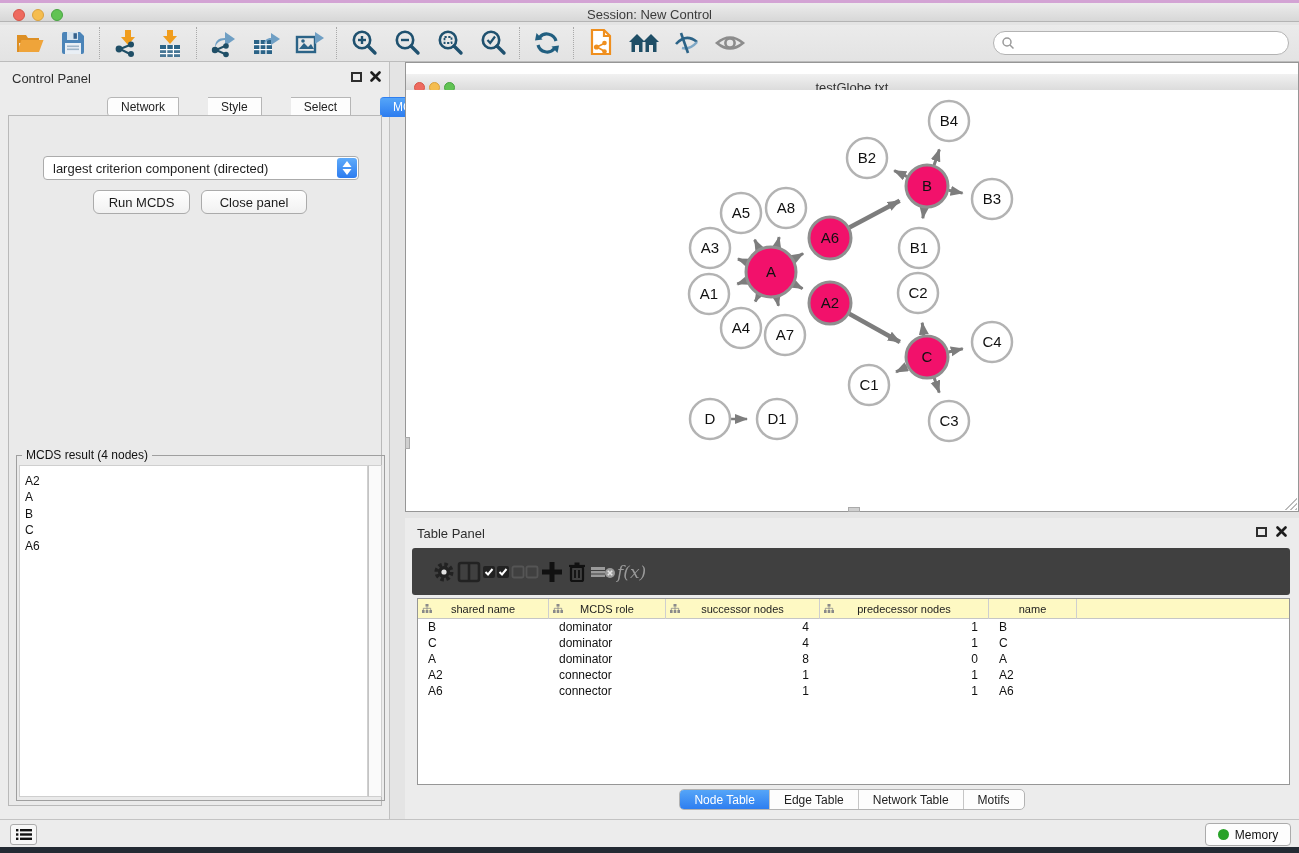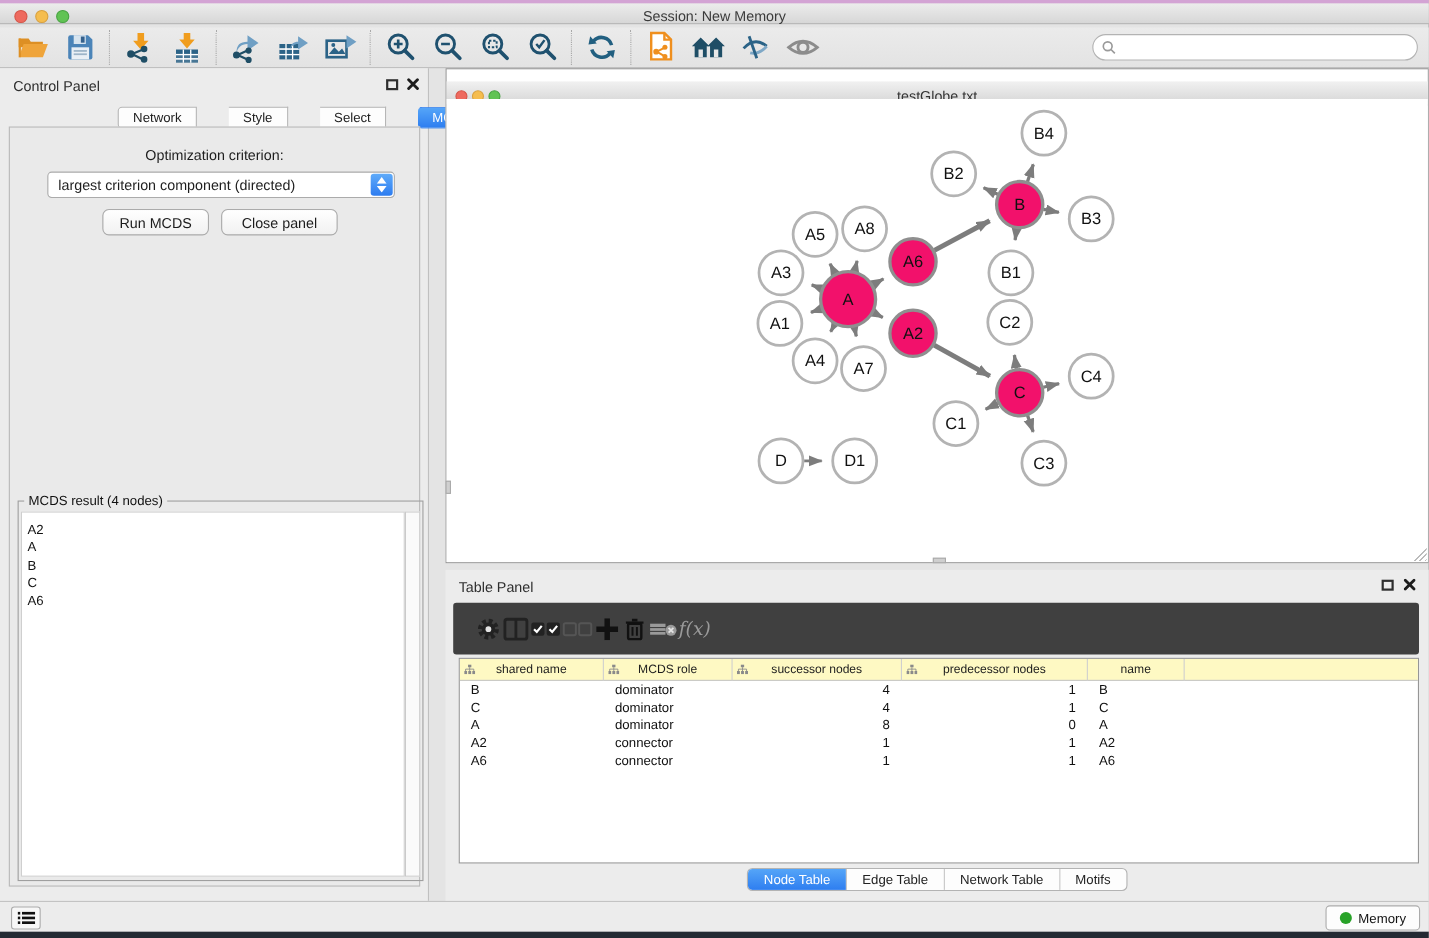--- a/index.html
+++ b/index.html
@@ -116,21 +116,21 @@
 </style>
 </head>
 <body>
 
 <div id="app">
 
   <div class="titlebar">
     <span class="traffic t-red"></span>
     <span class="traffic t-yellow"></span>
     <span class="traffic t-green"></span>
-    <div class="titlebar-text">Session: New Memory</div>
+    <div class="titlebar-text">Session: New Control</div>
   </div>
 
   <div class="toolbar">
     <div class="tb-btn">
       <svg width="30" height="26" viewBox="0 0 30 26">
           <path d="M2 5 h9 l2 3 h11 v5 H2 z" fill="#dd8f24"></path>
           <path d="M2 22 L6.5 10 H28.5 L24 22 Z" fill="#efa43a"></path>
           <rect x="2" y="5" width="2" height="17" fill="#dd8f24"></rect>
         </svg>
     </div>
@@ -304,21 +304,20 @@
           </g>
         </svg>
     </div>
     <div class="cp-tabs">
         <div class="cp-tab">Network</div>
         <div class="cp-tab">Style</div>
         <div class="cp-tab">Select</div>
         <div class="cp-tab active">MCDS</div>
       </div>
     <div class="cp-content">
-      <div class="opt-label">Optimization criterion:</div>
       <div class="criterion">
         <span>largest criterion component (directed)</span>
         <span class="spinner">
           <svg width="10" height="6" viewBox="0 0 10 6">
               <polygon points="5,0 9.5,6 0.5,6" fill="#fff"></polygon>
             </svg>
           <svg width="10" height="6" viewBox="0 0 10 6">
               <polygon points="5,6 9.5,0 0.5,0" fill="#fff"></polygon>
             </svg>
         </span>

